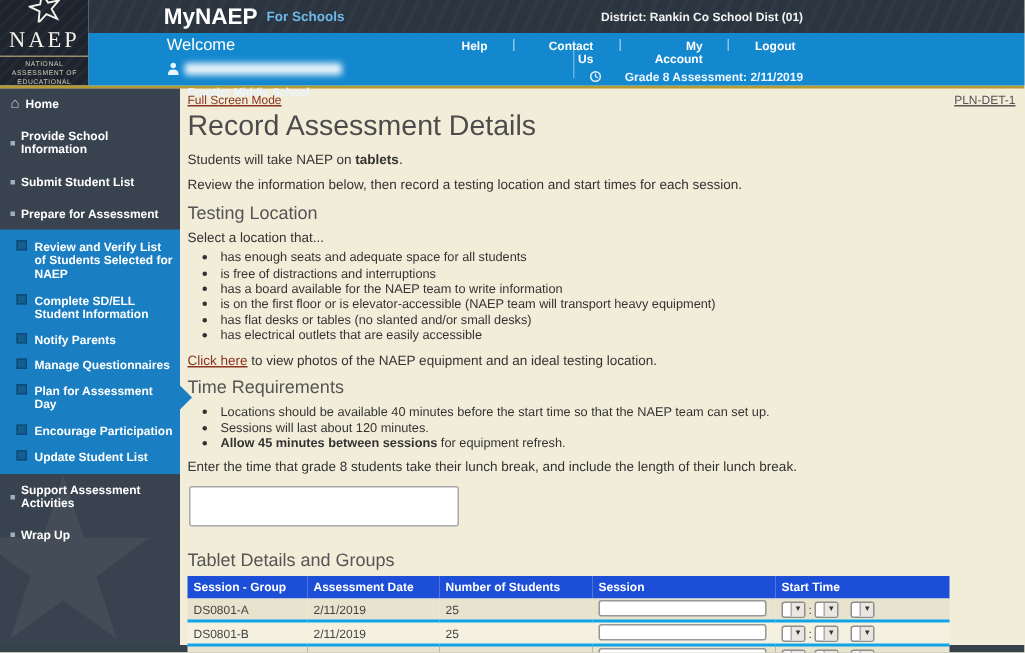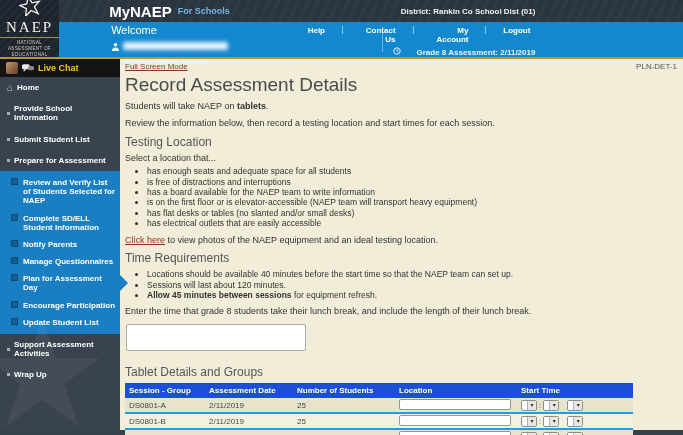--- a/index.html
+++ b/index.html
@@ -23,21 +23,21 @@
   .welcome-block { padding:2px 0 0 52px; width:255px; }
   .welcome-label { font-size:11px; color:#fff; }
   .user-line { display:flex; align-items:center; gap:3px; margin-top:1px; }
   .blur-name { width:105px; height:8px; background:rgba(255,255,255,.9); border-radius:2px; filter:blur(2px); }
   .school { font-size:7.5px; font-weight:bold; color:#eaf6ff; margin:2px 0 0 14px; }
   .vdivider { position:absolute; left:323px; top:5px; bottom:5px; width:1px; background:rgba(255,255,255,.35); }
   .links-block { margin-left:auto; text-align:right; padding:4px 173px 0 0; }
   .top-links { display:flex; gap:12px; justify-content:flex-end; align-items:flex-start; }
   .top-links a { color:#fff; font-size:8px; font-weight:bold; text-decoration:none; padding:0 5px; }
   .top-links .sep { width:1px; height:8px; background:rgba(255,255,255,.5); }
-  .assess-line { display:flex; align-items:center; justify-content:flex-end; gap:16px; margin-top:3px; font-size:8px; font-weight:bold; color:#eaf6ff; }
+  .assess-line { display:flex; align-items:flex-start; justify-content:flex-end; gap:16px; margin-top:3px; font-size:8px; font-weight:bold; color:#eaf6ff; }
   .goldline { height:2px; background:#b39a33; flex:none; }
 
   
   .body-row { flex:1; display:flex; min-height:0; }
   .sidebar { width:120px; flex:none; background:#39434f; position:relative; overflow:visible; z-index:5; }
   .livechat { height:18px; background:#141414; display:flex; align-items:center; gap:4px; padding:0 6px; }
   .avatar { width:12px; height:12px; border-radius:2px; background:linear-gradient(135deg,#c89a72,#8a5f42 60%,#5c4630); flex:none; }
   .lc-label { color:#f0c32a; font-size:9px; font-weight:bold; }
   .nav-item { display:flex; align-items:center; gap:4px; padding:6px 4px 6px 7px; color:#fff; font-size:8px; font-weight:bold; line-height:1.15; cursor:pointer; }
   .bullet-sq { width:3px; height:3px; background:#9fb0bd; flex:none; }
@@ -46,21 +46,21 @@
   .sub-item { position:relative; display:flex; gap:5px; padding:4px 4px 4px 11px; color:#fff; font-size:8px; font-weight:bold; line-height:1.15; cursor:pointer; }
   .checkbox { width:7px; height:7px; background:#135e92; border:1px solid #0d4a74; flex:none; margin-top:0px; }
   .nav-arrow { position:absolute; right:-8px; top:50%; margin-top:-8px; width:0; height:0;
     border-top:8px solid transparent; border-bottom:8px solid transparent; border-left:8px solid #1a7ec2; }
   .watermark { position:absolute; bottom:-30px; left:-25px; font-size:150px; color:rgba(255,255,255,.05); pointer-events:none; }
 
   
   main { flex:1; padding:3px 6px 0 5px; position:relative; min-width:0; }
   .fs-row { display:flex; align-items:baseline; }
   .fs-link { font-size:8px; color:#8a3420; text-decoration:underline; cursor:pointer; }
-  .page-code { margin-left:auto; font-size:8px; color:#555; }
+  .page-code { margin-left:auto; font-size:8px; color:#555;text-decoration:underline; }
   h1 { font-size:19px; font-weight:normal; color:#4c4c4c; margin:3px 0 5px 0; }
   .p { font-size:9px; color:#333; margin:0 0 6px 0; line-height:1.2; }
   h2 { font-size:12px; font-weight:normal; color:#555; margin:2px 0 4px 0; }
   ul { margin:0 0 6px 22px; }
   li { font-size:8.5px; color:#333; line-height:1.22; }
   .inline-link { color:#8a3420; text-decoration:underline; cursor:pointer; }
   textarea.lunch { width:180px; height:27px; background:#fff; border:1px solid #a9a9a9; border-radius:2px; resize:none; margin:1px 0 8px 1px; }
 
   
   table { border-collapse:collapse; width:508px; margin-top:2px; }
@@ -136,31 +136,20 @@
           </div>
         </div>
       </div>
     </div>
   </div>
   <div class="goldline"></div>
 
   <div class="body-row">
 
     <aside class="sidebar">
-      <div class="livechat">
-        <span class="avatar"></span>
-        <span>
-          <svg width="12" height="9" viewBox="0 0 14 10">
-              <rect x="0" y="0" width="9" height="6" rx="2" fill="#e9e9e9"></rect>
-              <path d="M2 6 L2 9 L5 6 Z" fill="#e9e9e9"></path>
-              <rect x="7" y="2" width="7" height="5" rx="2" fill="#8a8a8a"></rect>
-            </svg>
-        </span>
-        <span class="lc-label">Live Chat</span>
-      </div>
       <div class="nav-item">
         <span class="home-icon">⌂</span>
         <span>Home</span>
       </div>
       <div class="nav-item">
         <span class="bullet-sq"></span>
         <span>Provide School Information</span>
       </div>
       <div class="nav-item">
         <span class="bullet-sq"></span>
@@ -251,21 +240,21 @@
             <col class="c2">
             <col class="c3">
             <col class="c4">
             <col class="c5">
           </colgroup>
         <thead>
           <tr>
             <th>Session - Group</th>
             <th>Assessment Date</th>
             <th>Number of Students</th>
-            <th>Location</th>
+            <th>Session</th>
             <th>Start Time</th>
           </tr>
         </thead>
         <tbody>
           <tr>
             <td>DS0801-A</td>
             <td>2/11/2019</td>
             <td>25</td>
             <td><input class="loc" style=""></td>
             <td>

